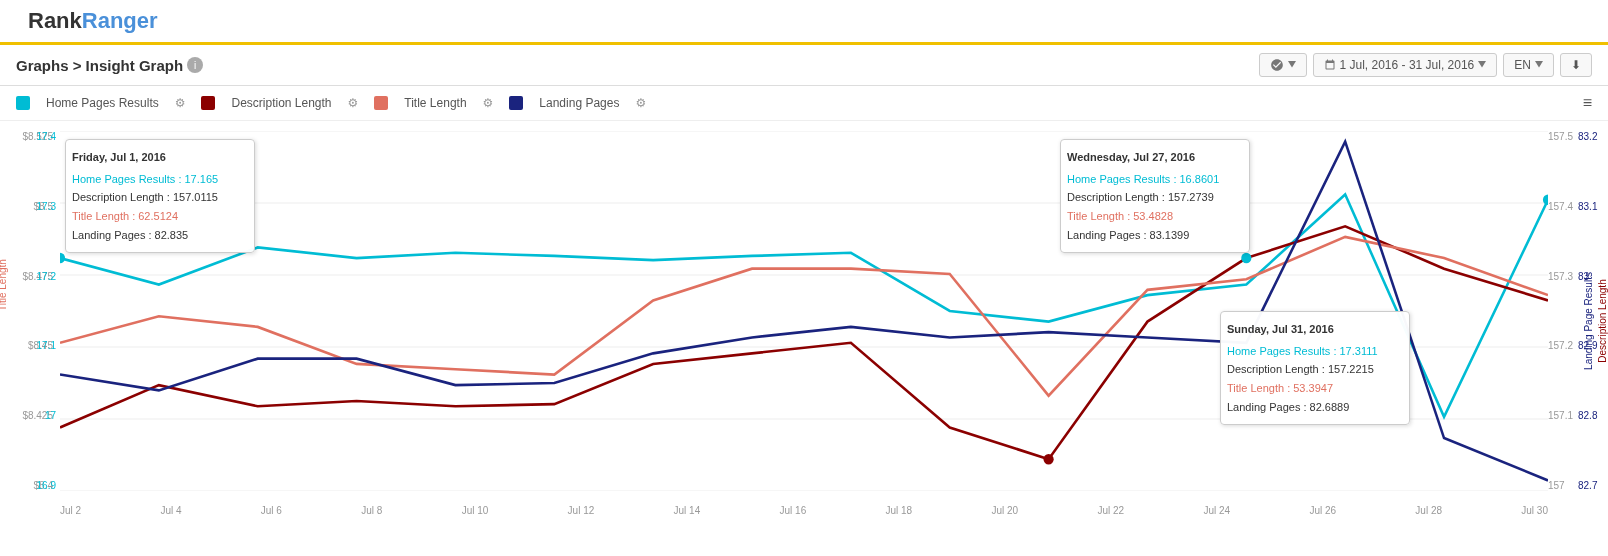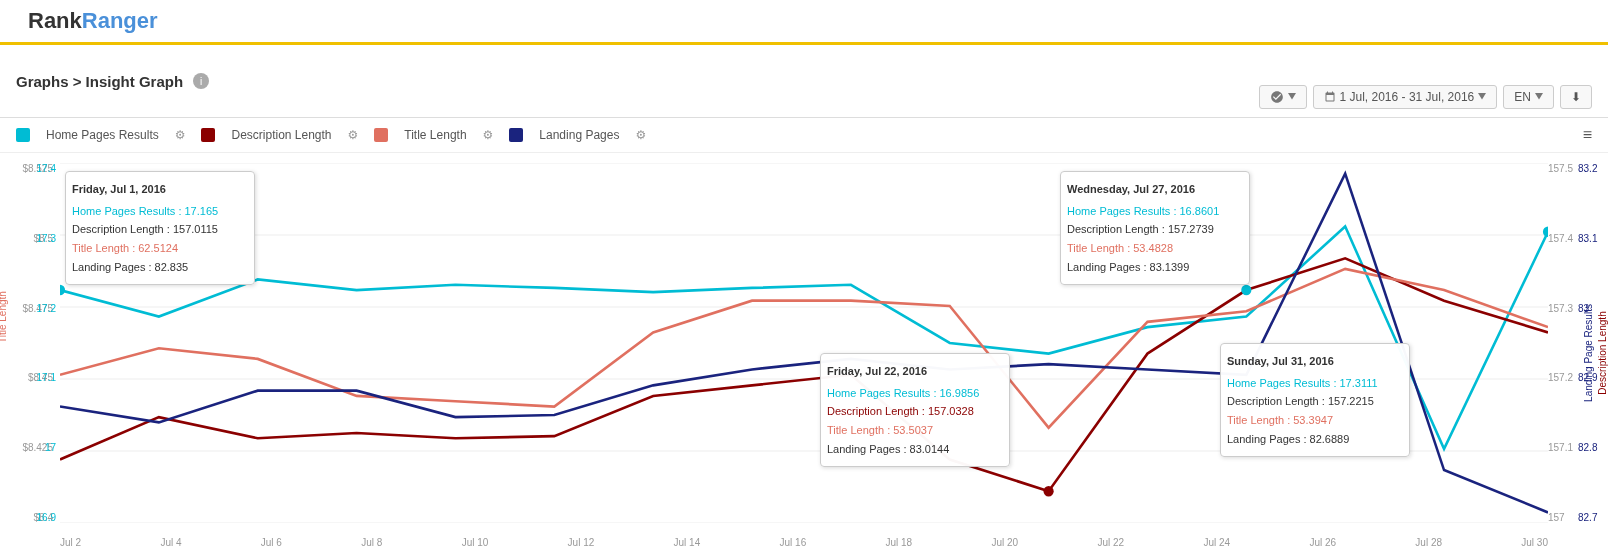--- a/index.html
+++ b/index.html
@@ -18,32 +18,32 @@
     .logo span.ranger { color: #4a90d9; }
 
     
     .toolbar {
       display: flex;
       align-items: center;
       justify-content: space-between;
       padding: 8px 16px;
       border-bottom: 1px solid #ddd;
     }
-    .toolbar-left { display: flex; align-items: center; gap: 6px; }
+    .toolbar-left { display: flex; align-items: center; gap: 0; }
     .breadcrumb { font-size: 15px; font-weight: bold; color: #333; }
     .info-icon {
       display: inline-flex; align-items: center; justify-content: center;
       width: 16px; height: 16px; border-radius: 50%; background: #aaa;
       color: #fff; font-size: 10px; cursor: pointer; margin-left: 4px;
     }
     .toolbar-right { display: flex; align-items: center; gap: 6px; }
     .btn-toolbar {
       display: inline-flex; align-items: center; gap: 4px;
       border: 1px solid #ccc; border-radius: 3px; padding: 4px 10px;
-      background: #f8f8f8; cursor: pointer; font-size: 12px; color: #555; margin-top: 32px;
+      background: #f8f8f8; cursor: pointer; font-size: 12px; color: #555;
     }
     .btn-toolbar svg { fill: #777; }
 
     
     .legend-row {
       display: flex; align-items: center; gap: 16px;
       padding: 8px 16px;
       border-bottom: 1px solid #eee;
     }
     .legend-item {
@@ -326,27 +326,20 @@
   </div>
 
   <div class="tooltip-box" style="left:65px;top:18px;">
     <div class="tooltip-date">Friday, Jul 1, 2016</div>
     <div><span class="t-cyan">Home Pages Results : 17.165</span></div>
     <div><span style="color:#333">Description Length : 157.0115</span></div>
     <div><span class="t-salmon">Title Length : 62.5124</span></div>
     <div><span style="color:#333">Landing Pages : 82.835</span></div>
   </div>
 
-  <div class="tooltip-box" style="left:820px;top:200px;">
-    <div class="tooltip-date">Friday, Jul 22, 2016</div>
-    <div><span class="t-cyan">Home Pages Results : 16.9856</span></div>
-    <div><span class="t-darkred">Description Length : 157.0328</span></div>
-    <div><span class="t-salmon">Title Length : 53.5037</span></div>
-    <div><span style="color:#333">Landing Pages : 83.0144</span></div>
-  </div>
 
   <div class="tooltip-box" style="left:1060px;top:18px;">
     <div class="tooltip-date">Wednesday, Jul 27, 2016</div>
     <div><span class="t-cyan">Home Pages Results : 16.8601</span></div>
     <div><span style="color:#333">Description Length : 157.2739</span></div>
     <div><span class="t-salmon">Title Length : 53.4828</span></div>
     <div><span style="color:#333">Landing Pages : 83.1399</span></div>
   </div>
 
   <div class="tooltip-box" style="left:1220px;top:190px;">

